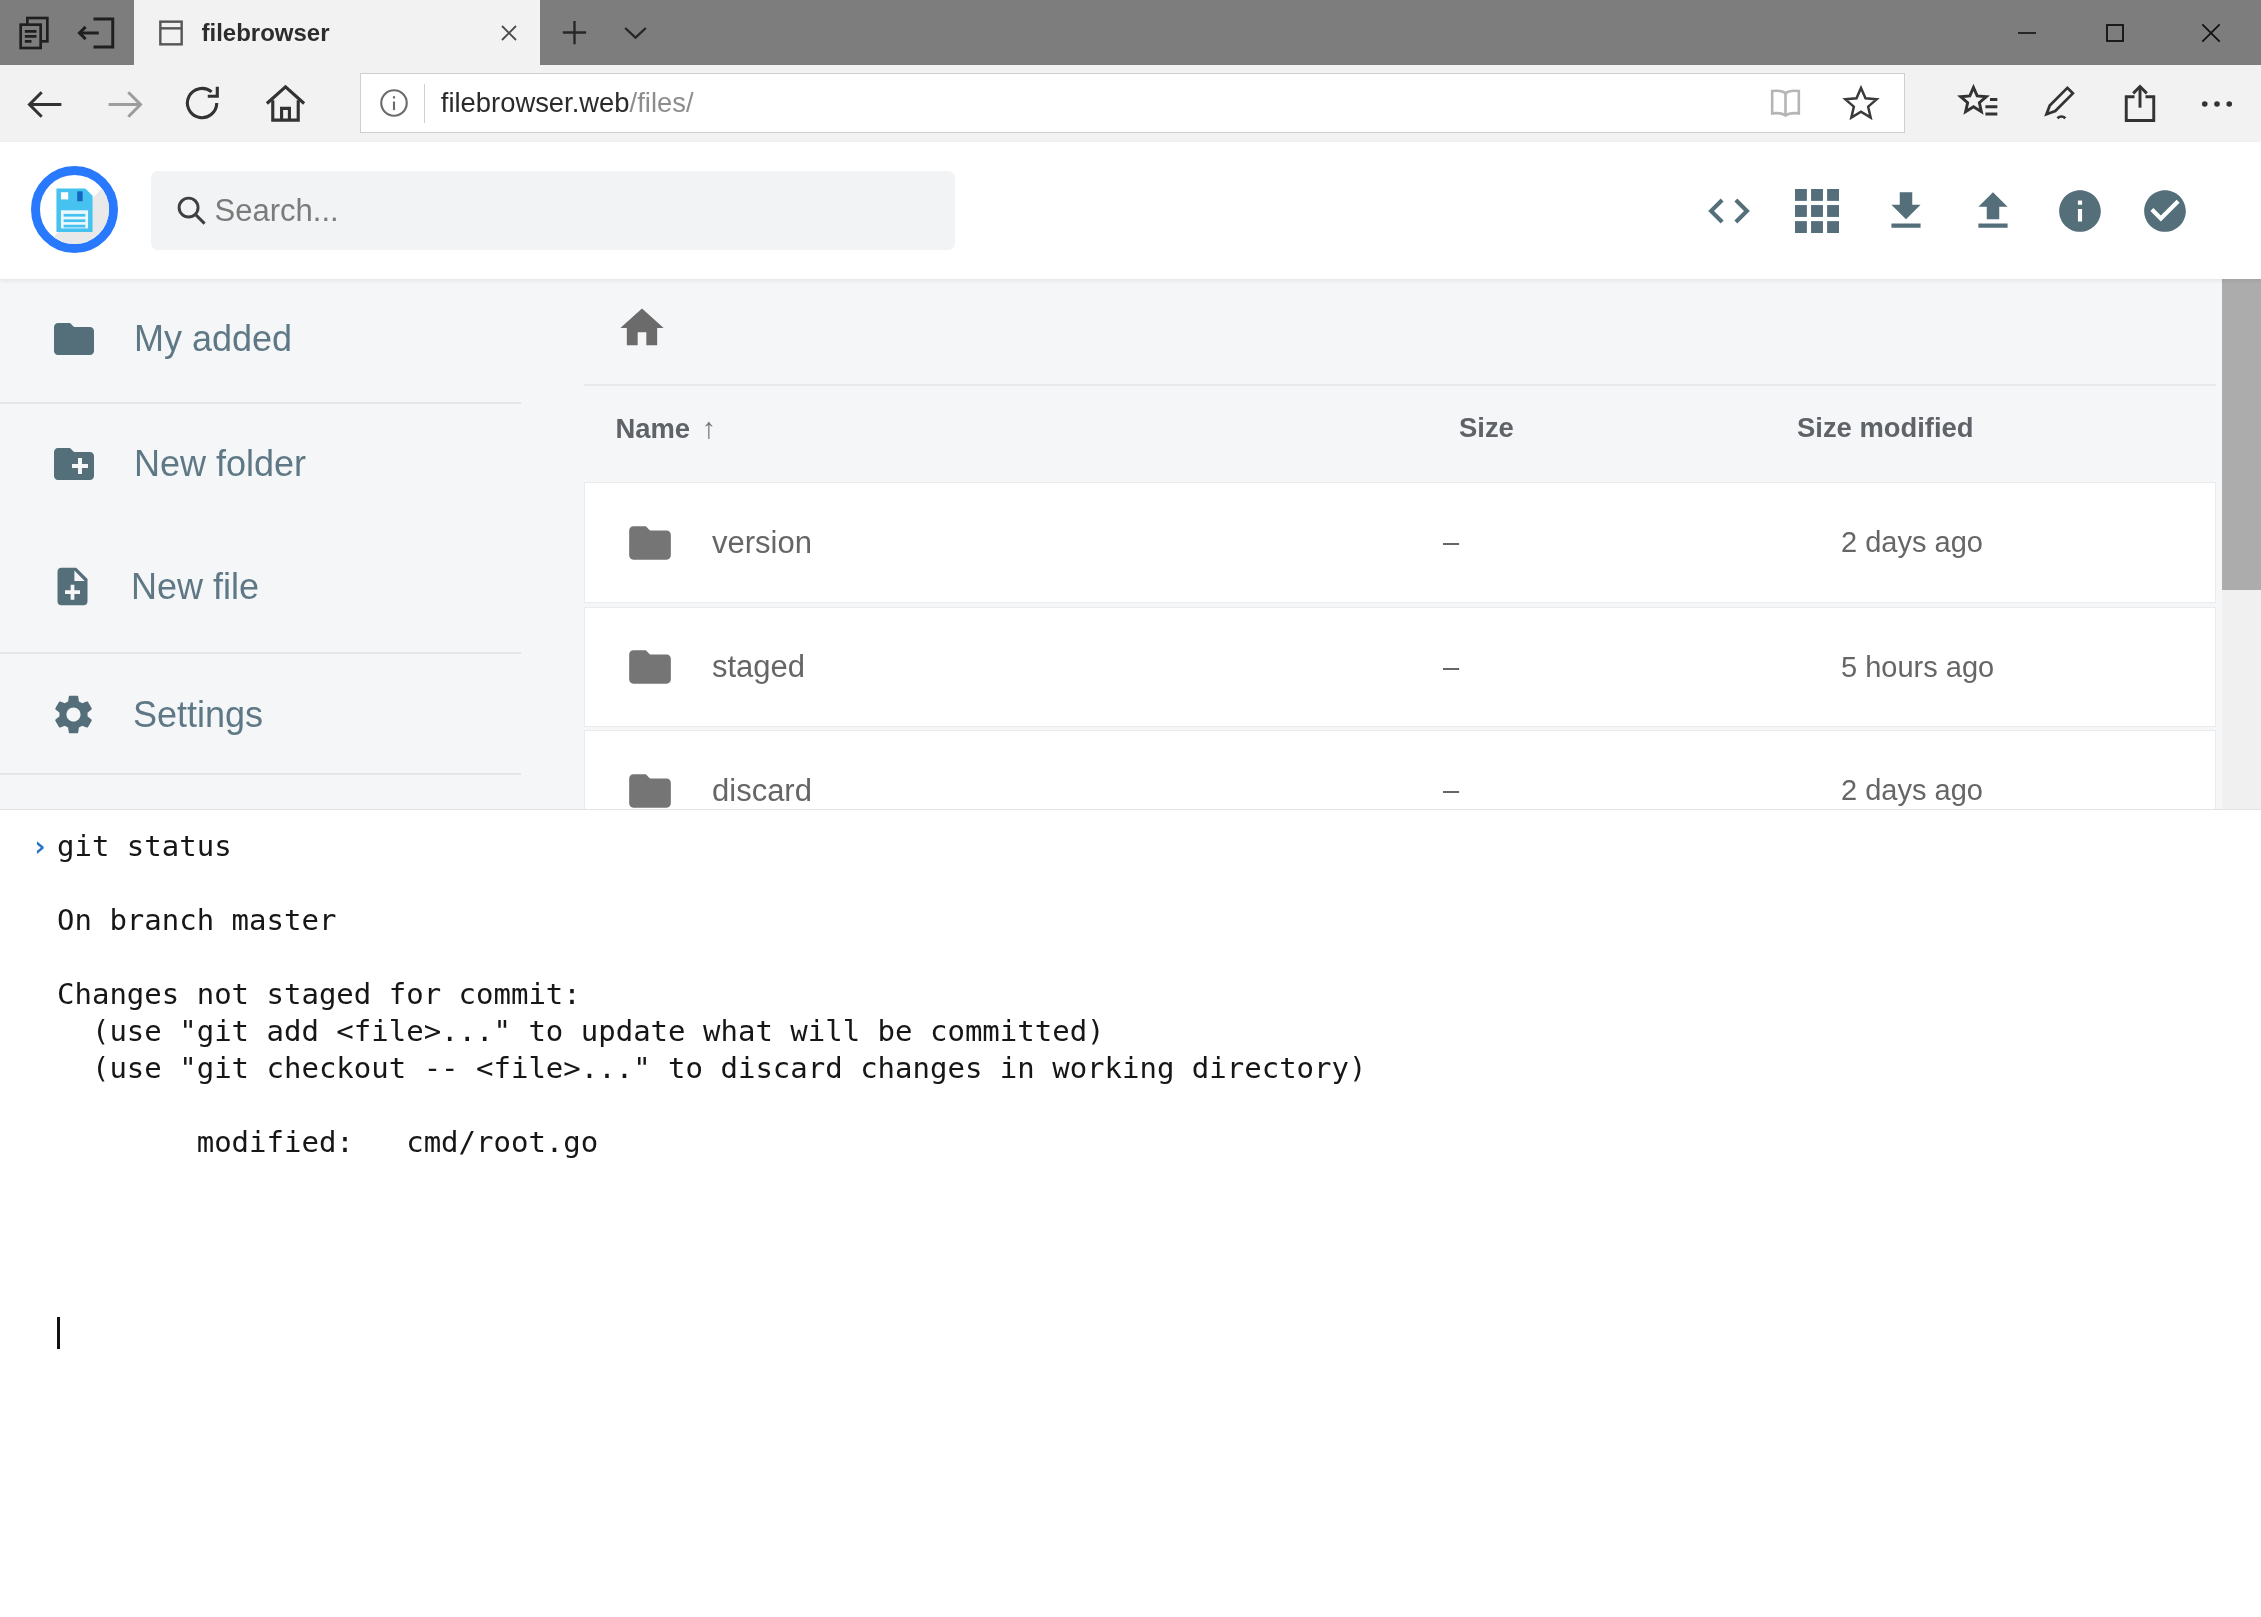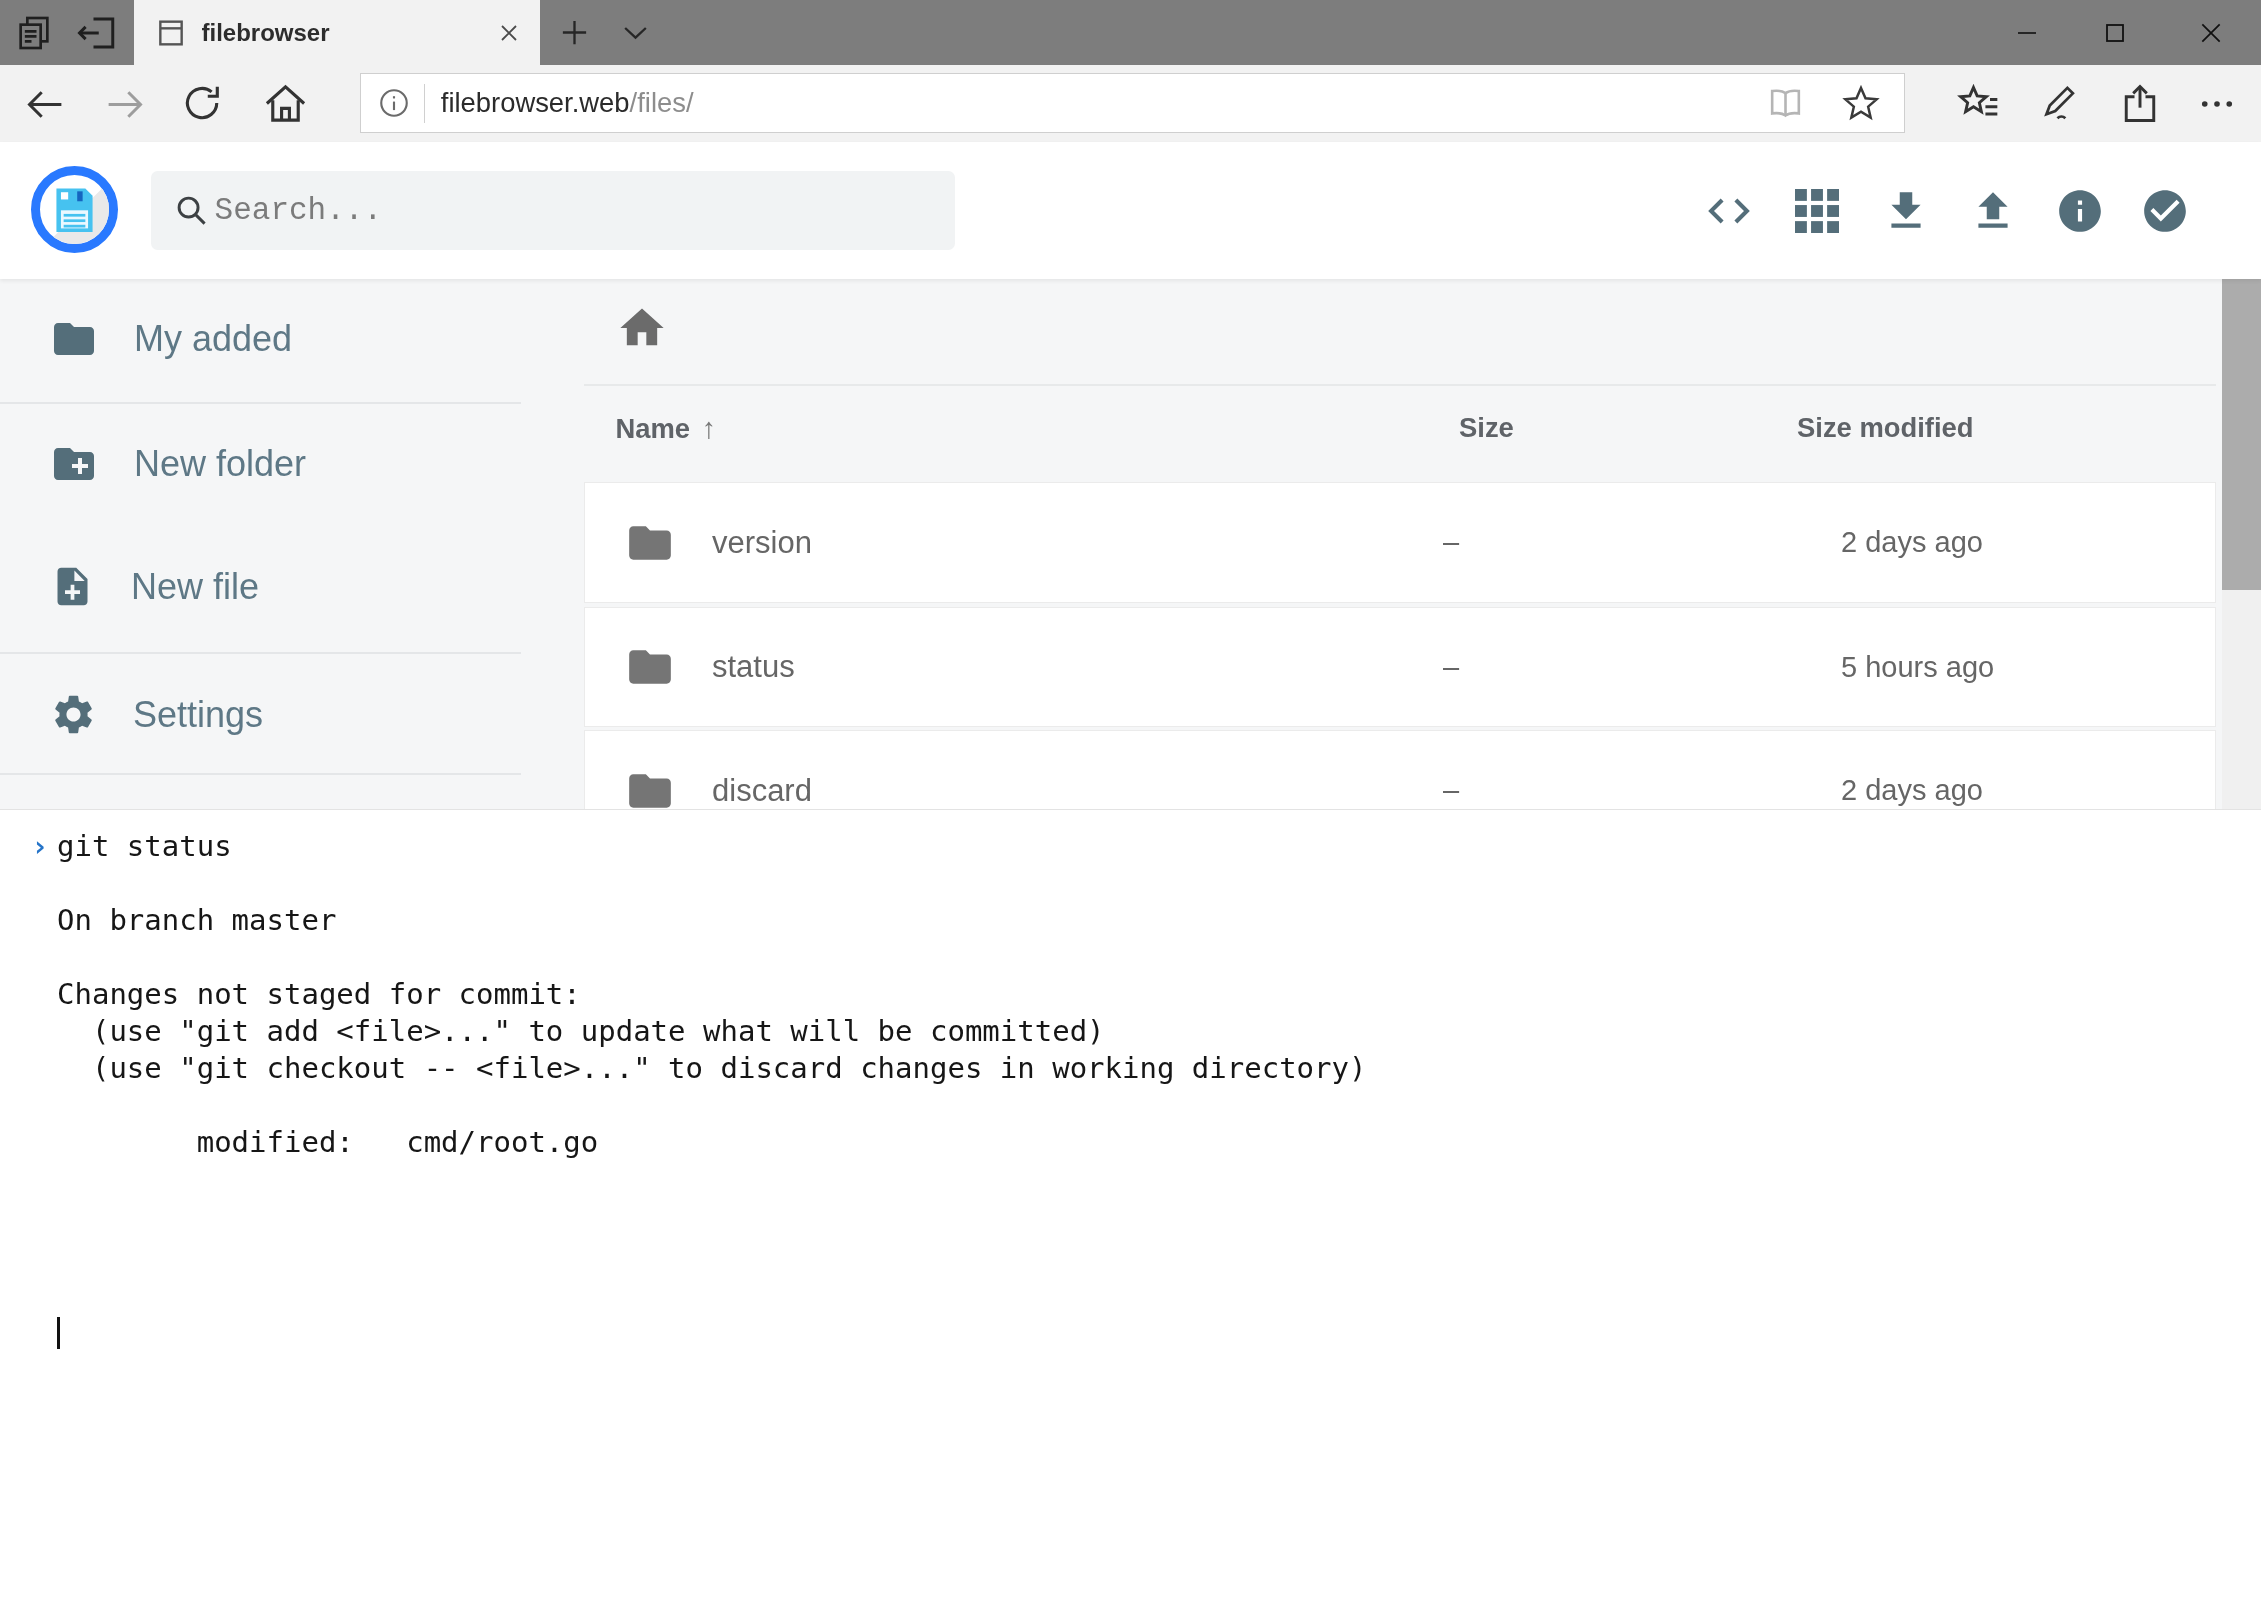--- a/index.html
+++ b/index.html
@@ -33,21 +33,21 @@
   
   .appbar { left:0; top:142px; width:2261px; height:137px; background:#fff;
             box-shadow:0 1.6px 4px rgba(0,0,0,.07); z-index:2; }
   .logo { left:31px; top:166px; width:87px; height:87px; border-radius:50%;
           border:9px solid #2979ff; background:#fff; overflow:hidden; position:absolute; }
   .logo-shadow { position:absolute; left:22.6px; top:36px; width:97px; height:73px;
                  background:#e9e9e9; transform:rotate(45deg); }
   .searchbar { left:151px; top:171px; width:804px; height:79px; background:#f1f3f4;
                border-radius:6.5px; display:flex; align-items:center; padding:0 22.6px; }
   .searchbar input { border:none; outline:none; background:transparent; width:100%;
-                     font-size:31px; font-family:Liberation Mono, monospace; color:#444;
+                     font-size:31px; font-family:Liberation Sans, sans-serif; color:#444;
                      margin-left:6px; }
   .searchbar input::placeholder { color:#7b7b7b; }
   .hdr-icon { top:142px; height:137px; width:78px; display:flex; align-items:center; justify-content:center; }
 
   
   .content { left:0; top:279px; width:2261px; height:530px; background:#f5f6f7; overflow:hidden; }
   .sidebar { position:absolute; left:0; top:0; width:521px; height:530px; }
   .side-item { position:absolute; left:0; width:521px; height:121px;
                display:flex; align-items:center; cursor:pointer; }
   .side-item .ic { margin-left:50px; }
@@ -357,21 +357,21 @@
       </div>
     </div>
 
     <div class="rowcard" style="top:328px;height:120px;">
       <div class="row-inner">
         <span class="row-ficon">
           <svg width="50" height="50" viewBox="0 0 24 24" fill="#757575">
             <path d="M10 4H4c-1.1 0-1.99.9-1.99 2L2 18c0 1.1.9 2 2 2h16c1.1 0 2-.9 2-2V8c0-1.1-.9-2-2-2h-8l-2-2z"></path>
           </svg>
         </span>
-        <span class="row-name">status</span>
+        <span class="row-name">staged</span>
         <span class="row-size">–</span>
         <span class="row-date">5 hours ago</span>
       </div>
     </div>
 
     <div class="rowcard" style="top:451px;">
       <div class="row-inner">
         <span class="row-ficon">
           <svg width="50" height="50" viewBox="0 0 24 24" fill="#757575">
             <path d="M10 4H4c-1.1 0-1.99.9-1.99 2L2 18c0 1.1.9 2 2 2h16c1.1 0 2-.9 2-2V8c0-1.1-.9-2-2-2h-8l-2-2z"></path>

